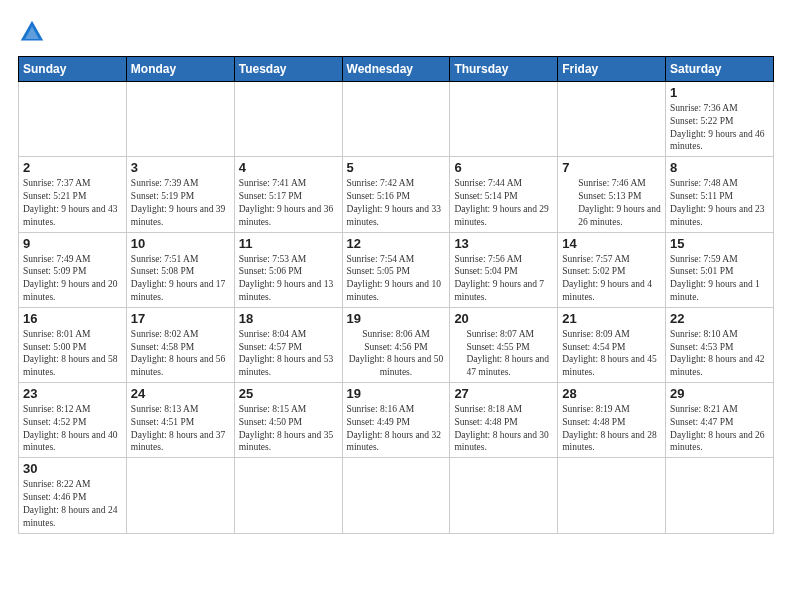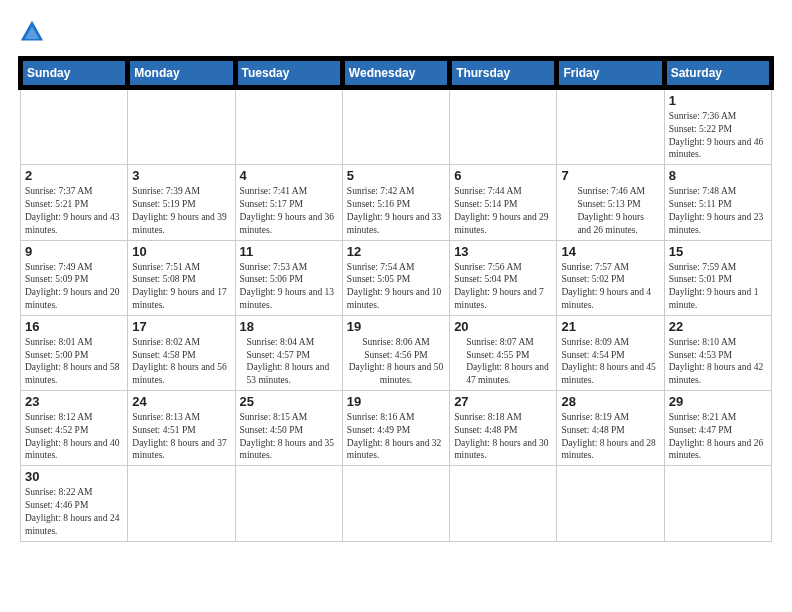--- a/index.html
+++ b/index.html
@@ -58,21 +58,21 @@
       border-collapse: collapse;
       border: 1px solid #ccc;
     }
     .calendar th {
       background: #2a6db5;
       color: #fff;
       font-size: 12px;
       font-weight: bold;
       padding: 5px 4px;
       text-align: left;
-      border: 5px solid #000000;
+      border: 1px solid #000000;
     }
     .calendar td {
       vertical-align: top;
       border: 1px solid #ccc;
       padding: 3px 4px;
       width: calc(100%/7);
       background: #fff;
       height: 74px;
     }
     .calendar tr:last-child td {
@@ -237,21 +237,21 @@
 Daylight: 8 hours and 58 minutes.</div>
           </td>
           <td>
             <div class="day-number">17</div>
             <div class="day-info" style="white-space: pre-line;">Sunrise: 8:02 AM
 Sunset: 4:58 PM
 Daylight: 8 hours and 56 minutes.</div>
           </td>
           <td>
             <div class="day-number">18</div>
-            <div class="day-info" style="white-space: pre-line; margin-left: 7px;">Sunrise: 8:04 AM
+            <div class="day-info" style="white-space: pre-line;">Sunrise: 8:04 AM
 Sunset: 4:57 PM
 Daylight: 8 hours and 53 minutes.</div>
           </td>
           <td>
             <div class="day-number">19</div>
             <div class="day-info" style="white-space: pre-line; text-align: center;">Sunrise: 8:06 AM
 Sunset: 4:56 PM
 Daylight: 8 hours and 50 minutes.</div>
           </td>
           <td>

